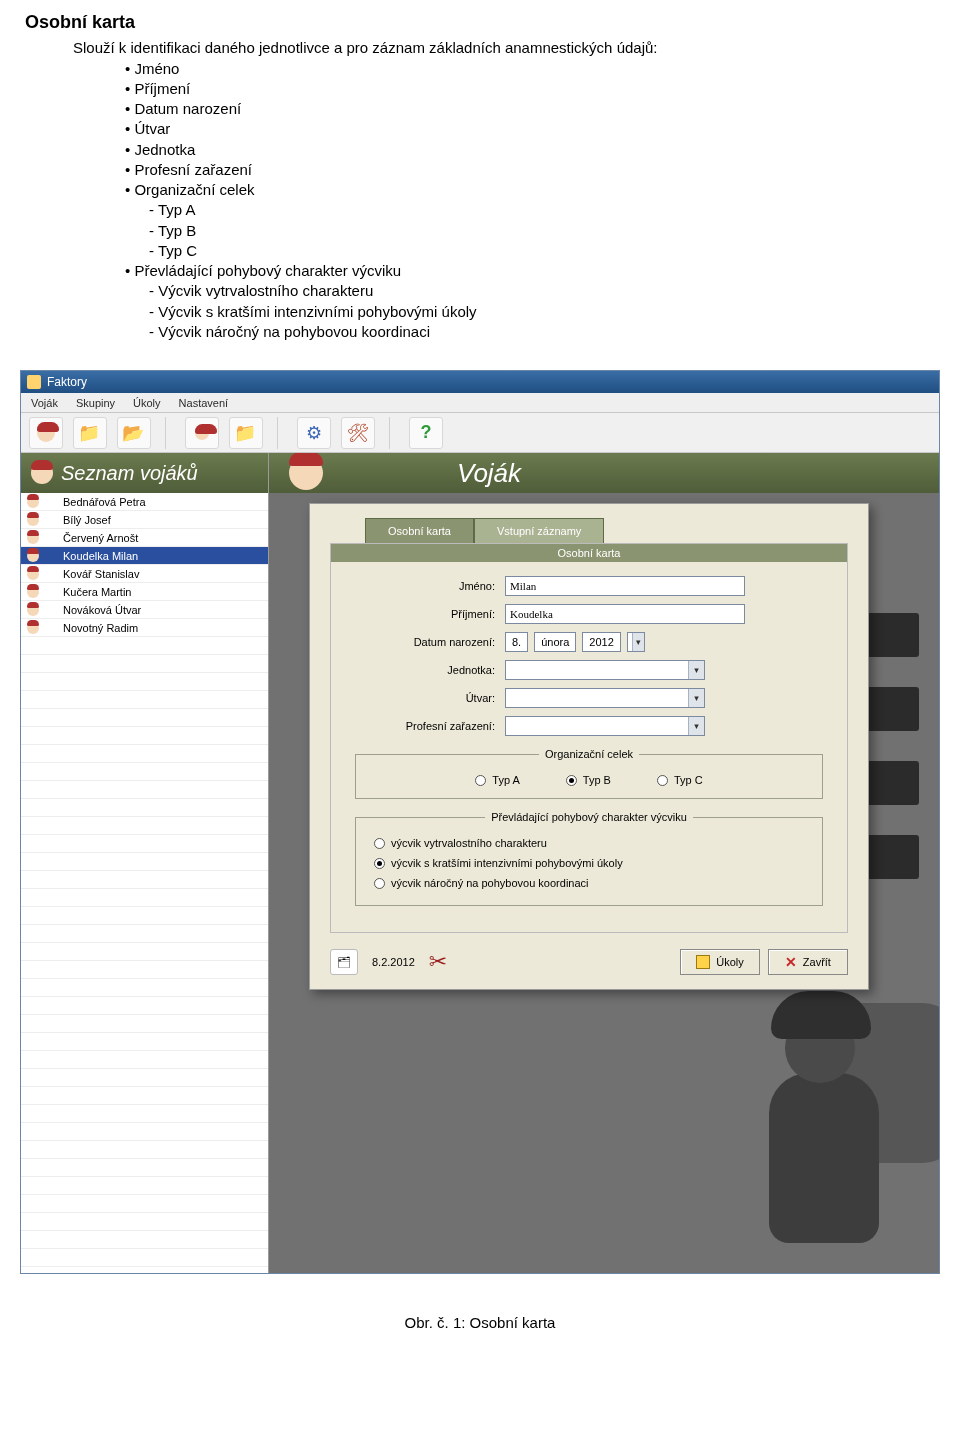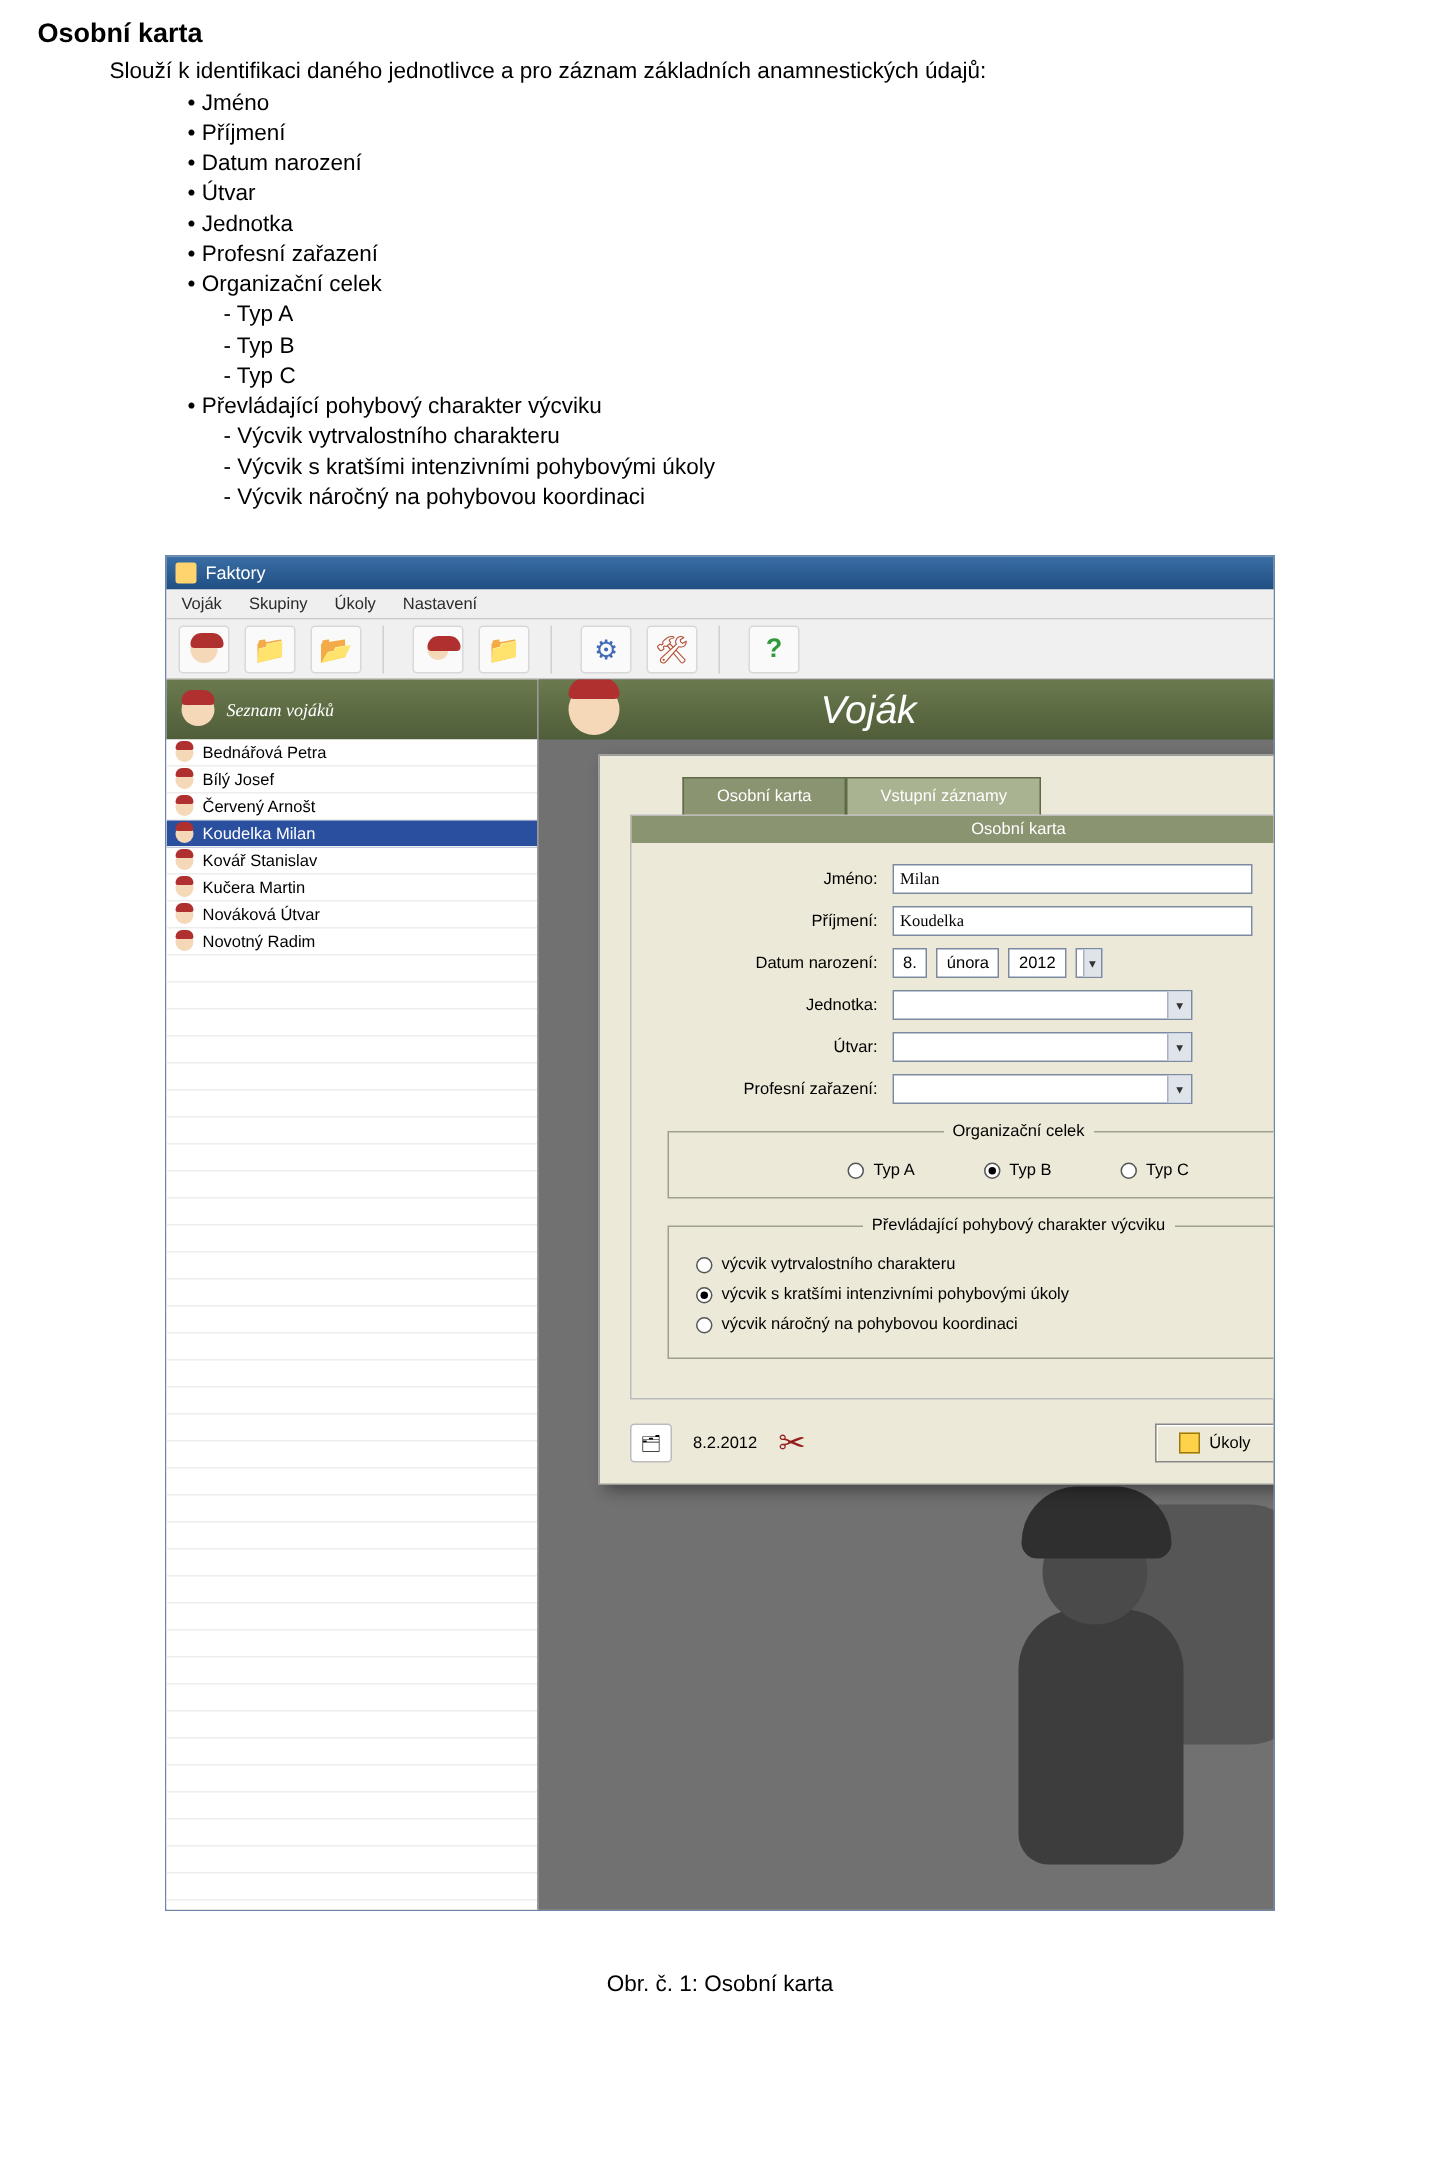--- a/index.html
+++ b/index.html
@@ -16,21 +16,21 @@
   }
   .doc-text h2 { font-size: 18px; font-weight: bold; margin-bottom: 4px; }
   .doc-text p { text-align: justify; text-indent: 48px; }
   .doc-text ul { list-style: none; margin-left: 100px; }
   .doc-text ul ul { margin-left: 24px; }
   .doc-text li::before { content: "• "; }
   .doc-text li.dash::before { content: "- "; }
 
   
   .screenshot {
-    width: 740px;
+    width: 920px;
     margin: 18px auto 3px auto;
     border: 1px solid #6b86a8;
     background: #ece9d8;
     font-family: Tahoma, sans-serif;
     font-size: 11px;
     position: relative;
   }
   .titlebar {
     height: 22px;
     background: linear-gradient(#3a6ea5, #1f4e82);
@@ -90,45 +90,44 @@
     display: flex;
     flex-direction: column;
   }
   .side-head {
     height: 40px;
     background: linear-gradient(#6b7a4e, #4f5d39);
     color: #fff;
     display: flex;
     align-items: center;
     padding: 0 10px;
-    font-size: 12px;
+    font-size: 20px;
     font-style: italic;
     gap: 8px;
-    font-family: Liberation Serif, serif;
   }
   .soldier-icon {
     width: 22px; height: 22px; background: #f4d8b8; border-radius: 50%;
     position: relative;
   }
   .soldier-icon::before {
     content: ""; position: absolute; top: -2px; left: 0; width: 22px; height: 10px;
     background: #b03030; border-radius: 11px 11px 4px 4px;
   }
   .soldier-list {
     flex: 1;
     background: #fff;
     overflow-y: auto;
   }
   .soldier-list .row {
     display: flex; align-items: center;
     padding: 1px 6px;
     height: 18px;
     border-bottom: 1px solid #ededed;
     font-size: 11px;
-    gap: 6px;
+    gap: 24px;
   }
   .soldier-list .mini {
     width: 12px; height: 12px; border-radius: 50%; background: #f4d8b8;
     position: relative; flex-shrink: 0;
   }
   .soldier-list .mini::before {
     content: ""; position: absolute; top: -2px; left: 0; width: 12px; height: 6px;
     background: #b03030; border-radius: 6px 6px 2px 2px;
   }
   .soldier-list .row.selected {

